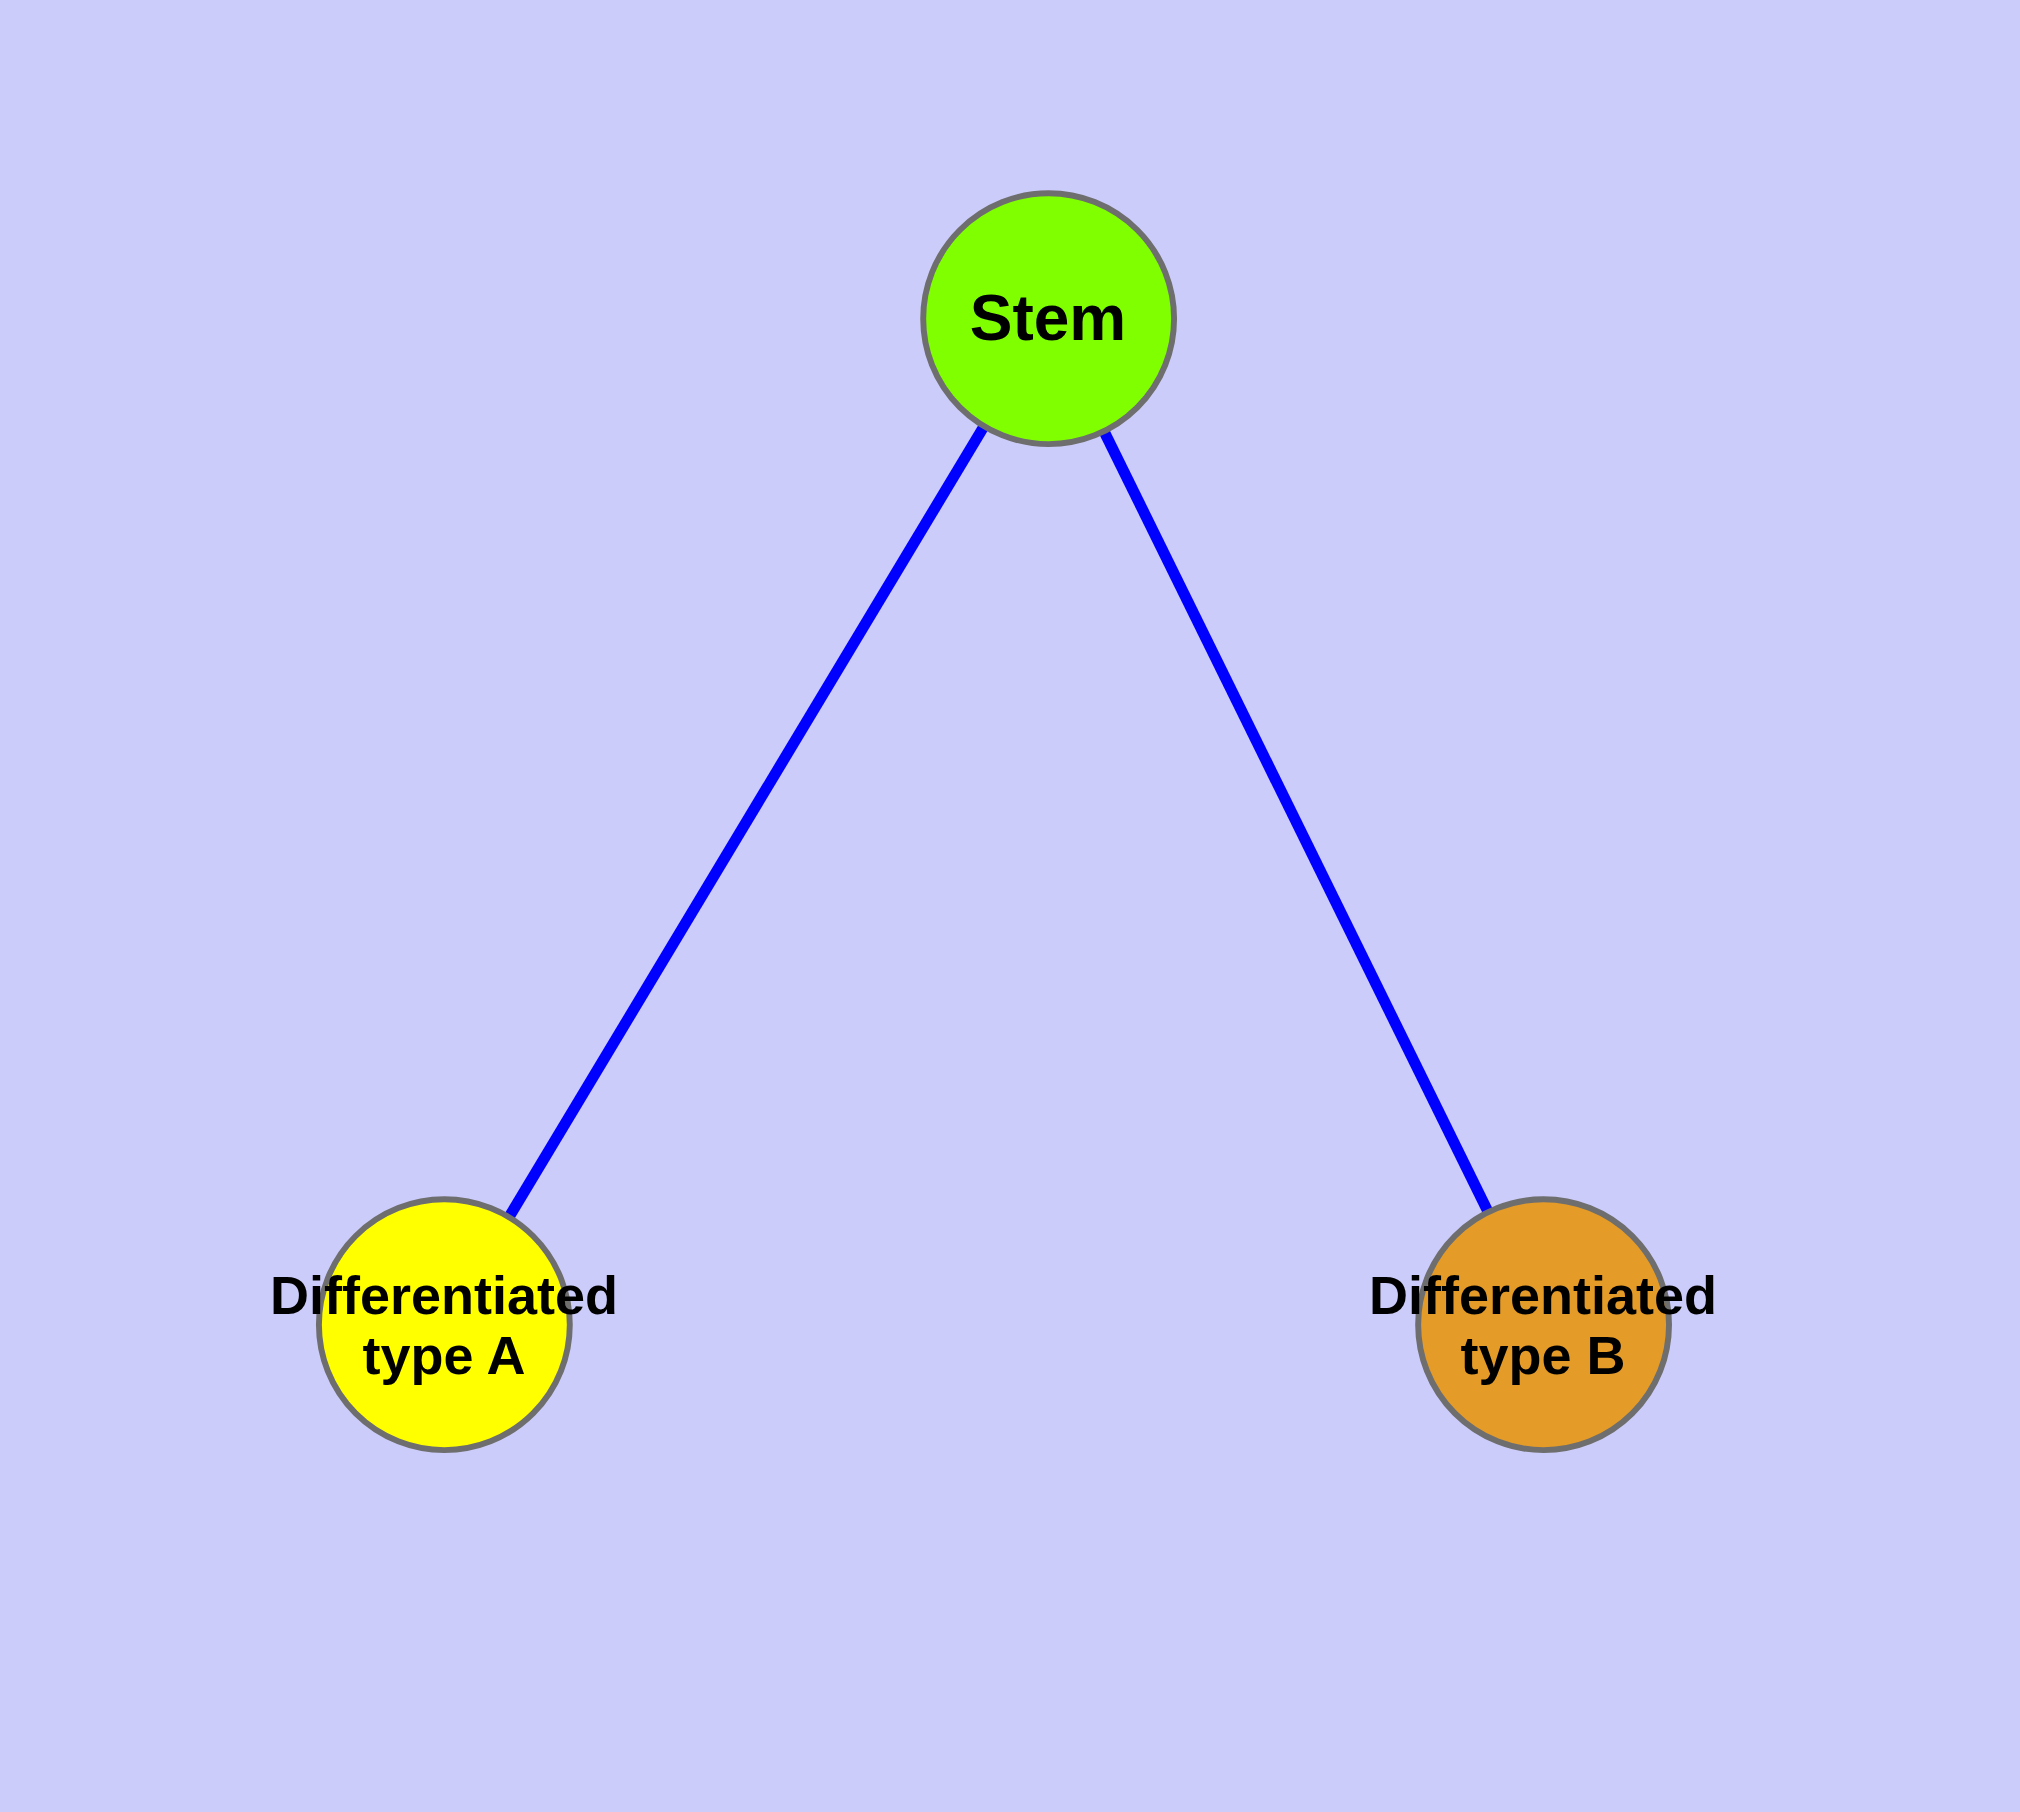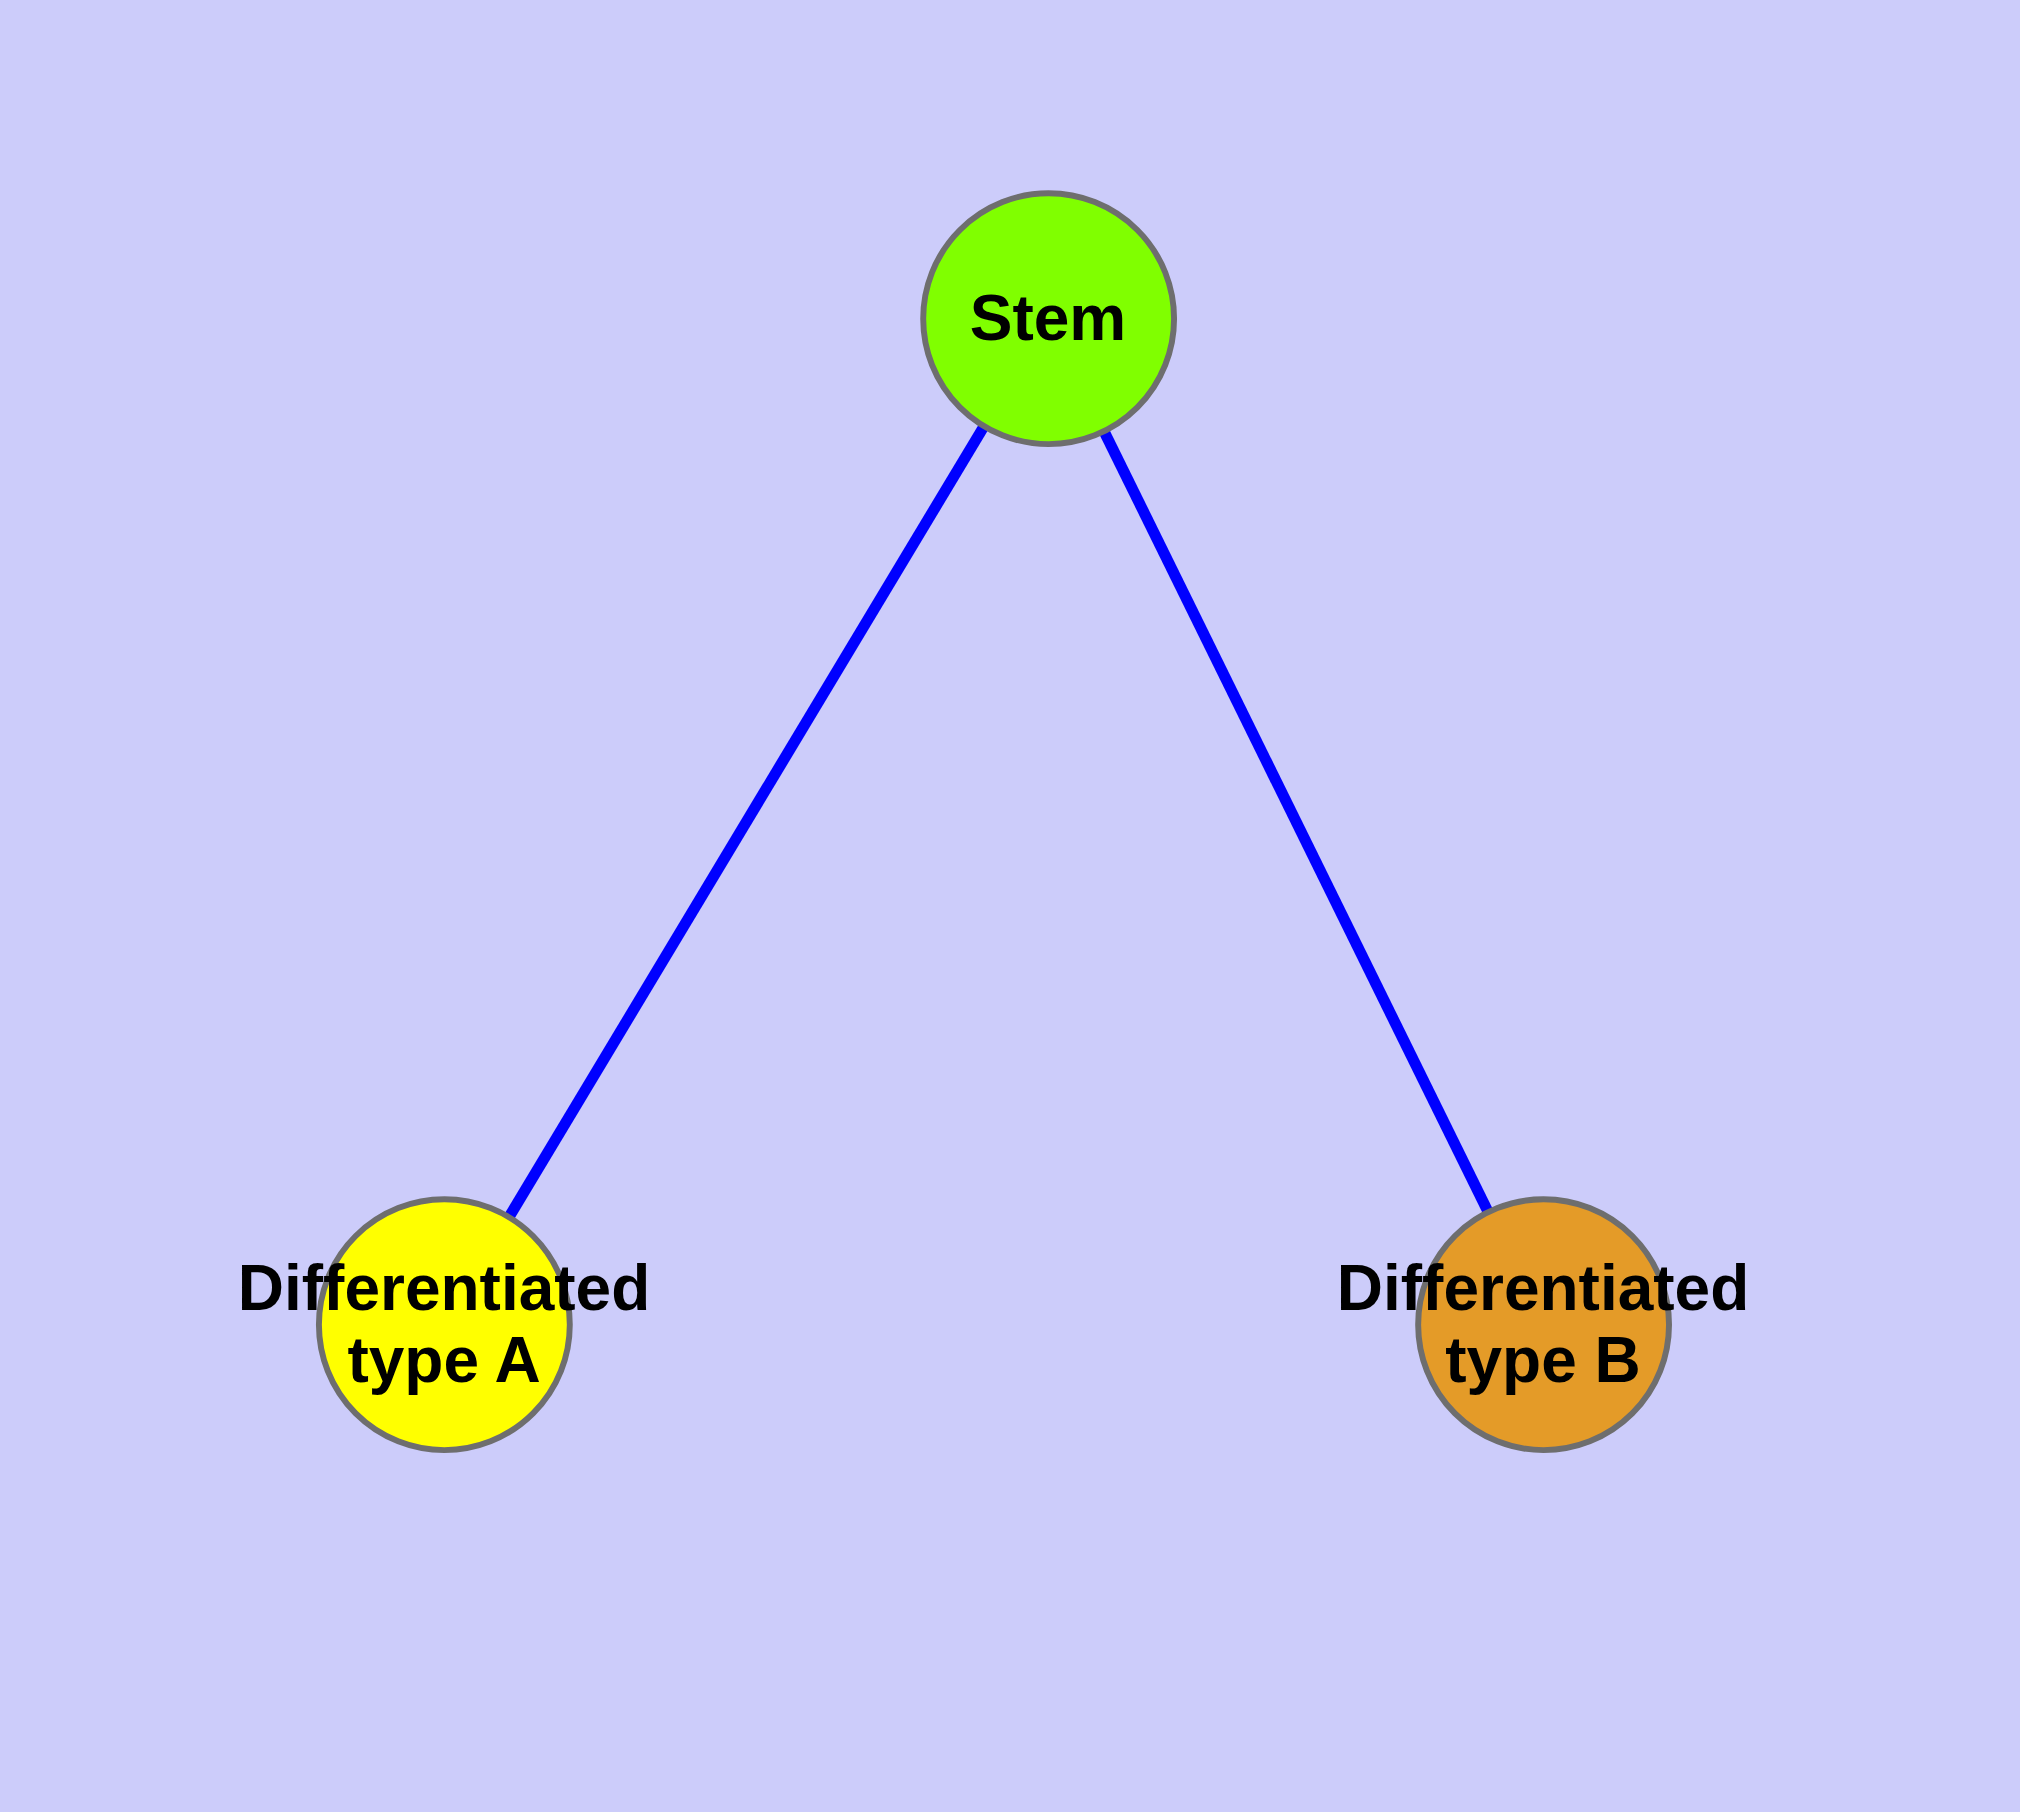--- a/index.html
+++ b/index.html
@@ -34,21 +34,21 @@
     color: #000000;
     white-space: pre;
     line-height: 1.12;
     pointer-events: none;
     transform: translate(-50%, -50%);
   }
   .node-label.root {
     font-size: 64px;
   }
   .node-label.leaf {
-    font-size: 64px;
+    font-size: 54px;
   }
 </style>
 </head>
 <body>
 
 <div id="canvas" style="width: 2021px; height: 1812px; padding-left: 44px;">
 
   <div id="bg-rect" style="background: rgb(204, 204, 250);"></div>
 
   <svg id="graph-svg" viewBox="0 0 2384 2138" xmlns="http://www.w3.org/2000/svg" style="width: 2021px; height: 1812px;">

